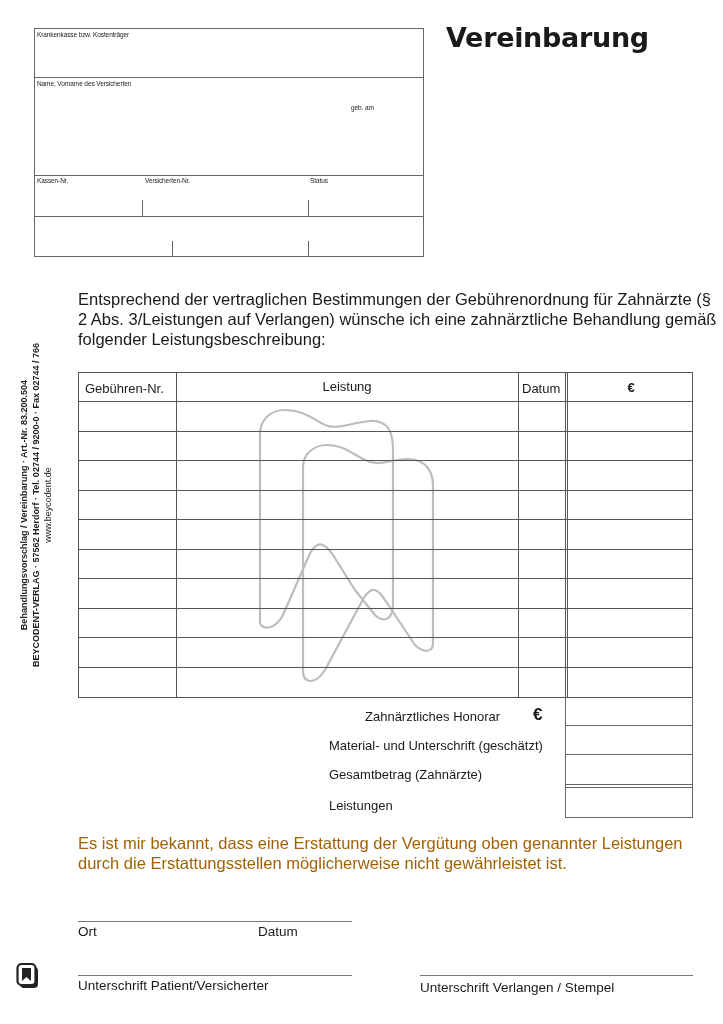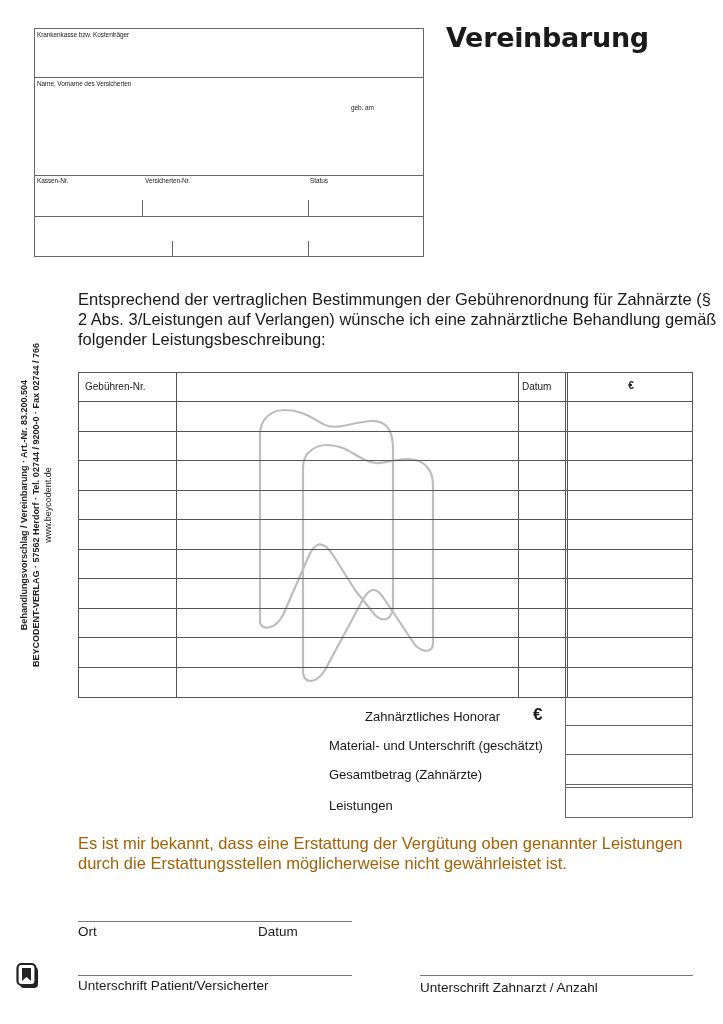--- a/index.html
+++ b/index.html
@@ -36,21 +36,21 @@
     #side-text .l2 { font-weight: bold; }
     #side-text .l3 { font-weight: normal; }
 
     
     #services-table {
       left: 78px; top: 372px; width: 615px; height: 326px;
       border: 1px solid #555; box-sizing: border-box;
     }
     .col-line { position: absolute; top: 0; bottom: 0; width: 1px; background: #555; }
     .row-line { position: absolute; left: 0; right: 0; height: 1px; background: #555; }
-    .th { position: absolute; font-size: 10px; color: #1a1a1a; white-space: nowrap; }
+    .th { position: absolute; font-size: 13px; color: #1a1a1a; white-space: nowrap; }
 
     
     #tooth-watermark { left: 255px; top: 405px; width: 205px; height: 290px; pointer-events: none; }
 
     
     .total-label { position: absolute; font-size: 13px; color: #1a1a1a; white-space: nowrap; }
     #totals-box {
       left: 565px; top: 697px; width: 128px; height: 121px;
       border: 1px solid #666; border-top: none; box-sizing: border-box;
     }
@@ -111,20 +111,21 @@
   </g>
 </svg>
 
 <div id="services-table" class="abs">
   <div class="col-line" style="left:97px;"></div>
   <div class="col-line" style="left:439px;"></div>
   <div class="col-line" style="left:486px;"></div>
   <div class="col-line" style="left:488px;"></div>
 
   <span class="th" style="left:6px; top:8px;">Gebühren-Nr.</span>
+  <span class="th" style="left:97px; width:342px; top:6px; text-align:center;">Leistung</span>
   <span class="th" style="left:443px; top:8px;">Datum</span>
   <span class="th" style="left:489px; width:126px; top:7px; text-align:center; font-weight:bold;">€</span>
 
   <div id="table-rows">
       <div class="row-line" style="top: 28px;"></div>
       <div style="position: absolute; left: 0px; right: 0px; top: 29px; height: 28.5px;">
         <div style="position: absolute; top: 0px; bottom: 0px; left: 0px; width: 97px; font-size: 12px; padding: 6px 4px; box-sizing: border-box;"></div>
         <div style="position: absolute; top: 0px; bottom: 0px; left: 98px; width: 341px; font-size: 12px; padding: 6px 4px; box-sizing: border-box;"></div>
         <div style="position: absolute; top: 0px; bottom: 0px; left: 440px; width: 46px; font-size: 12px; padding: 6px 4px; box-sizing: border-box;"></div>
         <div style="position: absolute; top: 0px; bottom: 0px; left: 489px; width: 126px; font-size: 12px; padding: 6px 4px; box-sizing: border-box;"></div>
@@ -215,19 +216,19 @@
 <div id="disclaimer" class="abs">Es ist mir bekannt, dass eine Erstattung der Vergütung oben genannter Leistungen durch die Erstattungsstellen möglicherweise nicht gewährleistet ist.</div>
 
 <div class="sig-line" style="left:78px; top:921px; width:274px;"></div>
 <span class="sig-label" style="left:78px; top:924px;">Ort</span>
 <span class="sig-label" style="left:258px; top:924px;">Datum</span>
 
 <div class="sig-line" style="left:78px; top:975px; width:274px;"></div>
 <span class="sig-label" style="left:78px; top:978px;">Unterschrift Patient/Versicherter</span>
 
 <div class="sig-line" style="left:420px; top:975px; width:273px;"></div>
-<span class="sig-label" style="left:420px; top:980px;">Unterschrift Zahnarzt / Anzahl</span>
+<span class="sig-label" style="left:420px; top:980px;">Unterschrift Verlangen / Stempel</span>
 
 <svg id="publisher-logo" class="abs" viewBox="0 0 24 28">
   <rect x="4" y="5" width="18" height="21" rx="4" fill="#222"></rect>
   <rect x="1.5" y="2" width="18" height="21" rx="4" fill="#fff" stroke="#222" stroke-width="2.2"></rect>
   <path d="M6 6 L15 6 L15 19 L10.5 15 L6 19 Z" fill="#222"></path>
 </svg>
 
 </body></html>

